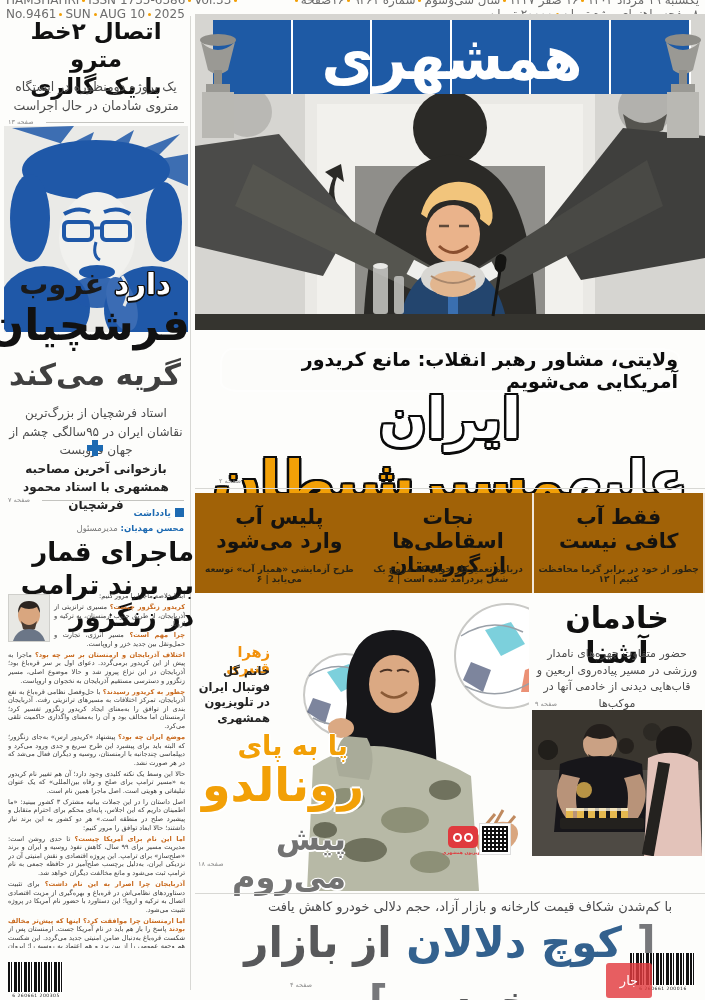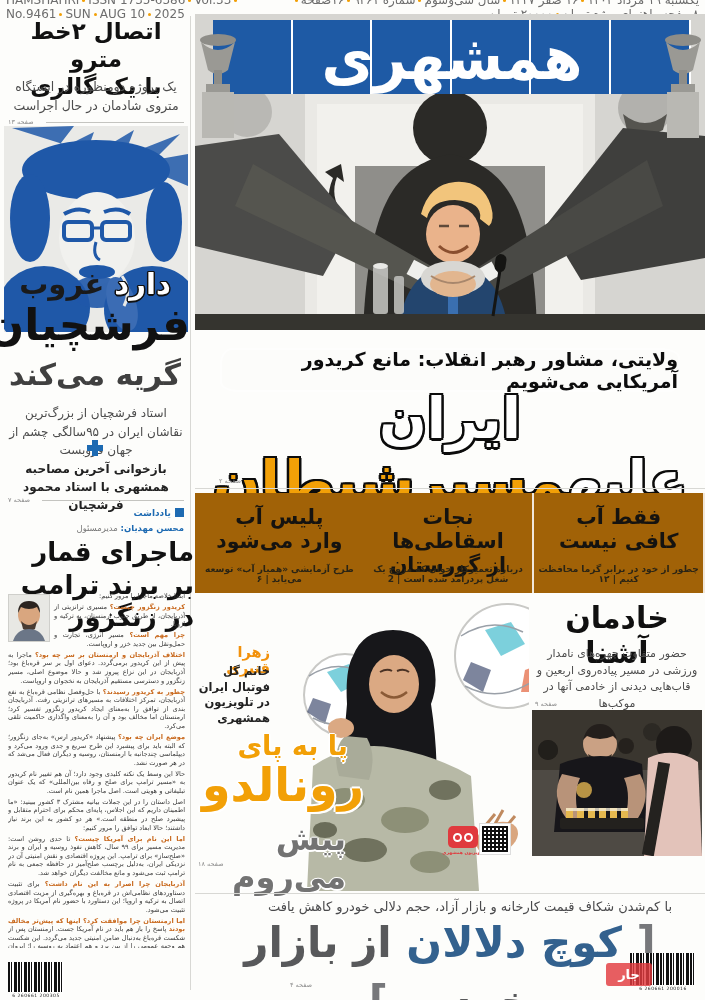--- a/index.html
+++ b/index.html
@@ -82,21 +82,21 @@
   .div2{left:195px;top:893px;width:510px;}
   
   .bt-kicker{left:235px;top:899px;width:470px;font-size:13px;color:#4a4a4c;font-weight:normal;}
   .bt-hl{left:195px;top:914px;width:510px;font-size:42px;line-height:1.4;}
   .bt-hl .br{color:#77787b;font-weight:bold;}
   .bt-hl .bl{color:#33618e;}
   .bt-hl .gr{color:#58595b;}
   .bt-pr{left:290px;top:981px;width:36px;}
   .bc-right{left:630px;top:953px;width:66px;height:32px;}
   .bc-right-d{left:630px;top:986px;width:66px;font-size:4.5px;letter-spacing:.5px;color:#222;text-align:center;}
-  .jar{left:606px;top:963px;width:46px;height:23px;background:rgba(226,58,62,.82);border-radius:3px;display:flex;align-items:center;justify-content:center;color:#fff;font-size:13px;font-weight:bold;}
+  .jar{left:606px;top:963px;width:46px;height:35px;background:rgba(226,58,62,.82);border-radius:3px;display:flex;align-items:center;justify-content:center;color:#fff;font-size:13px;font-weight:normal;}
 </style>
 </head>
 <body>
 
 <div id="page">
 
   <div class="abs topbar">
     <span><span>HAMSHAHRI</span><i class="dot"></i><span>ISSN 1735-6386</span><i class="dot"></i><span>Vol.33</span><i class="dot"></i><span>No.9461</span><i class="dot"></i><span>SUN</span><i class="dot"></i><span>AUG 10</span><i class="dot"></i><span>2025</span></span>
     <span class="rtl"><span>یکشنبه ۱۹ مرداد ۱۴۰۴</span><i class="dot"></i><span>۱۶ صفر ۱۴۴۷</span><i class="dot"></i><span>سال سی‌وسوم</span><i class="dot"></i><span>شماره ۹۴۶۱</span><i class="dot"></i><span>۱۶صفحه</span><i class="dot"></i><span>۸صفحه راهنمای ویژه تهران</span><i class="dot"></i><span>۲۰۰۰۰ تومان</span></span>
   </div>

